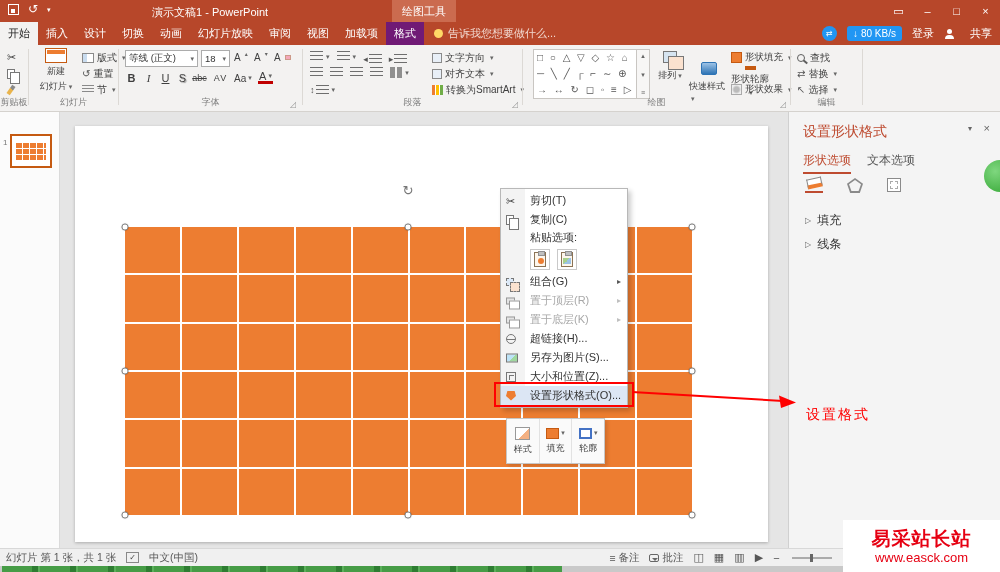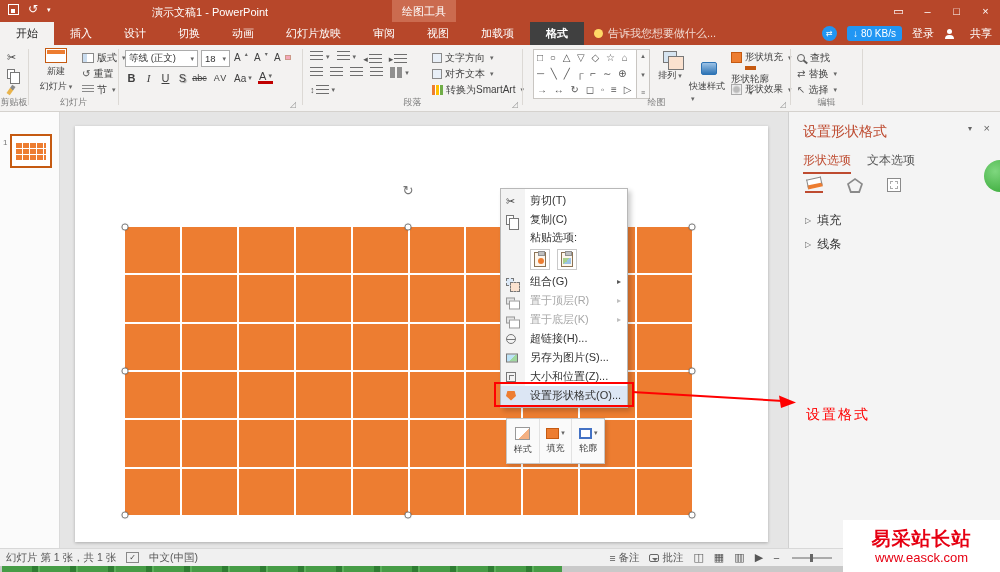--- a/index.html
+++ b/index.html
@@ -14,23 +14,23 @@
   .q-save:after{content:"";position:absolute;left:2px;bottom:1px;width:4px;height:4px;background:#fff;}
   .q-undo{color:#fff;font-size:12px;line-height:11px;}
   .q-dd{color:#fff;font-size:7px;}
   .tb-title{position:absolute;left:152px;top:5px;font-size:11px;color:#fff;white-space:nowrap;}
   .tb-tools{position:absolute;left:392px;top:0;height:22px;padding:0 10px;background:#CB6B4F;display:flex;align-items:center;font-size:11px;color:#fff;}
   .tb-win{position:absolute;right:0;top:0;height:22px;display:flex;}
   .winbtn{width:29px;height:22px;display:flex;align-items:center;justify-content:center;color:#fff;font-size:11px;}
 
   
   .tabrow{position:absolute;left:0;top:22px;width:100%;height:23px;background:#B7472A;display:flex;color:#fff;font-size:11px;}
-  .tab{padding:0 16px;display:flex;align-items:center;white-space:nowrap;}
+  .tab{padding:0 8px;display:flex;align-items:center;white-space:nowrap;}
   .tab.active{background:#F3F2F1;color:#262626;}
-  .tab.contextual{background:#404040;font-weight:bold;}
+  .tab.contextual{background:#701a75;}
   .tellme{display:flex;align-items:center;gap:5px;padding:0 10px;color:#F1D7CE;}
   .ic-bulb{width:9px;height:9px;border-radius:50%;background:#FFD966;}
   .tr-right{margin-left:auto;display:flex;align-items:center;gap:10px;padding-right:8px;}
   .ic-sync{width:15px;height:15px;border-radius:50%;background:#2196F3;color:#fff;font-size:8px;display:flex;align-items:center;justify-content:center;}
   .netbadge{background:#2196F3;color:#fff;border-radius:3px;height:15px;display:flex;align-items:center;gap:3px;padding:0 6px;font-size:10px;}
   .share-wrap{display:flex;align-items:center;gap:16px;}
   .ic-person{position:relative;width:10px;height:10px;}
   .ic-person:before{content:"";position:absolute;left:3px;top:0;width:5px;height:5px;border-radius:50%;background:#fff;}
   .ic-person:after{content:"";position:absolute;left:1px;bottom:0;width:9px;height:4px;border-radius:4px 4px 0 0;background:#fff;}
 
@@ -270,20 +270,21 @@
       </span>
     <span class="fbtn" style="position:absolute;left:124px;top:25px;font-weight:bold;">B</span>
     <span class="fbtn" style="position:absolute;left:141px;top:25px;font-style:italic;font-family:'Liberation Serif',serif;">I</span>
     <span class="fbtn" style="position:absolute;left:158px;top:25px;text-decoration:underline;">U</span>
     <span class="fbtn" style="position:absolute;left:175px;top:25px;text-shadow:1px 1px 1px #999;">S</span>
     <span class="fbtn" style="position:absolute;left:192px;top:25px;text-decoration:line-through;font-size:9px;">abc</span>
     <span class="fbtn" style="position:absolute;left:213px;top:25px;font-size:9px;letter-spacing:1px;">AV</span>
     <span class="fbtn dd" style="position:absolute;left:234px;top:25px;font-size:10px;">Aa</span>
     <span class="fbtn dd" style="position:absolute;left:258px;top:25px;border-bottom:3px solid #C00000;height:14px;">A</span>
     <span class="dlgl" style="left:290px;">◿</span>
+    <div class="rlabel" style="left:119px;width:183px;">字体</div>
     <div class="rsep" style="left:302px;"></div>
 
     <div style="position:absolute;left:310px;top:6px;">
       <span class="pbtn dd">
           <span class="ln"></span>
         </span>
       <span class="pbtn dd">
           <span class="ln"></span>
         </span>
       <span class="pbtn">

